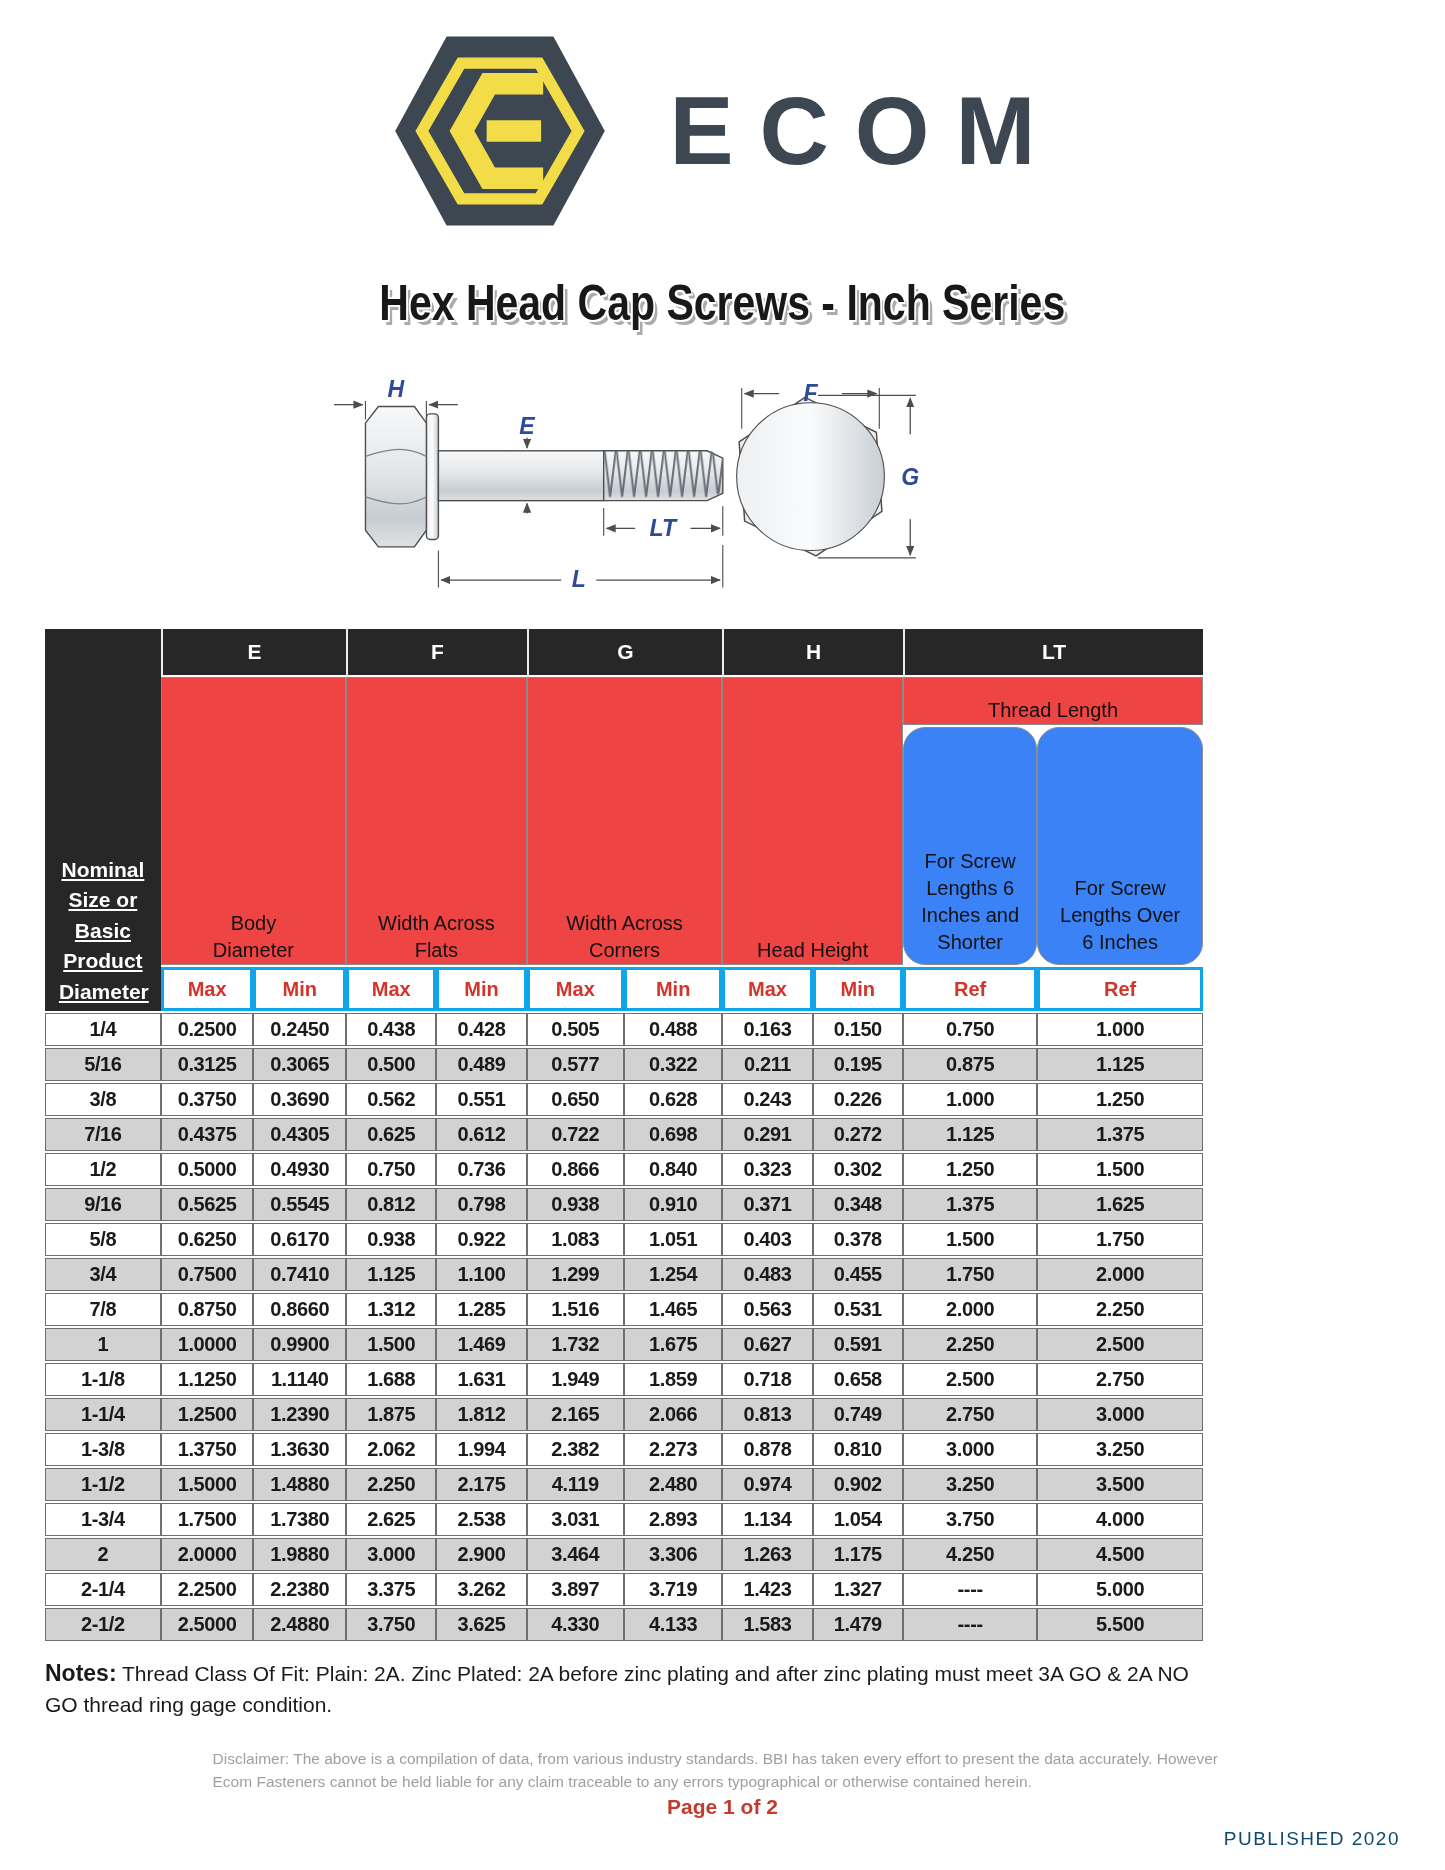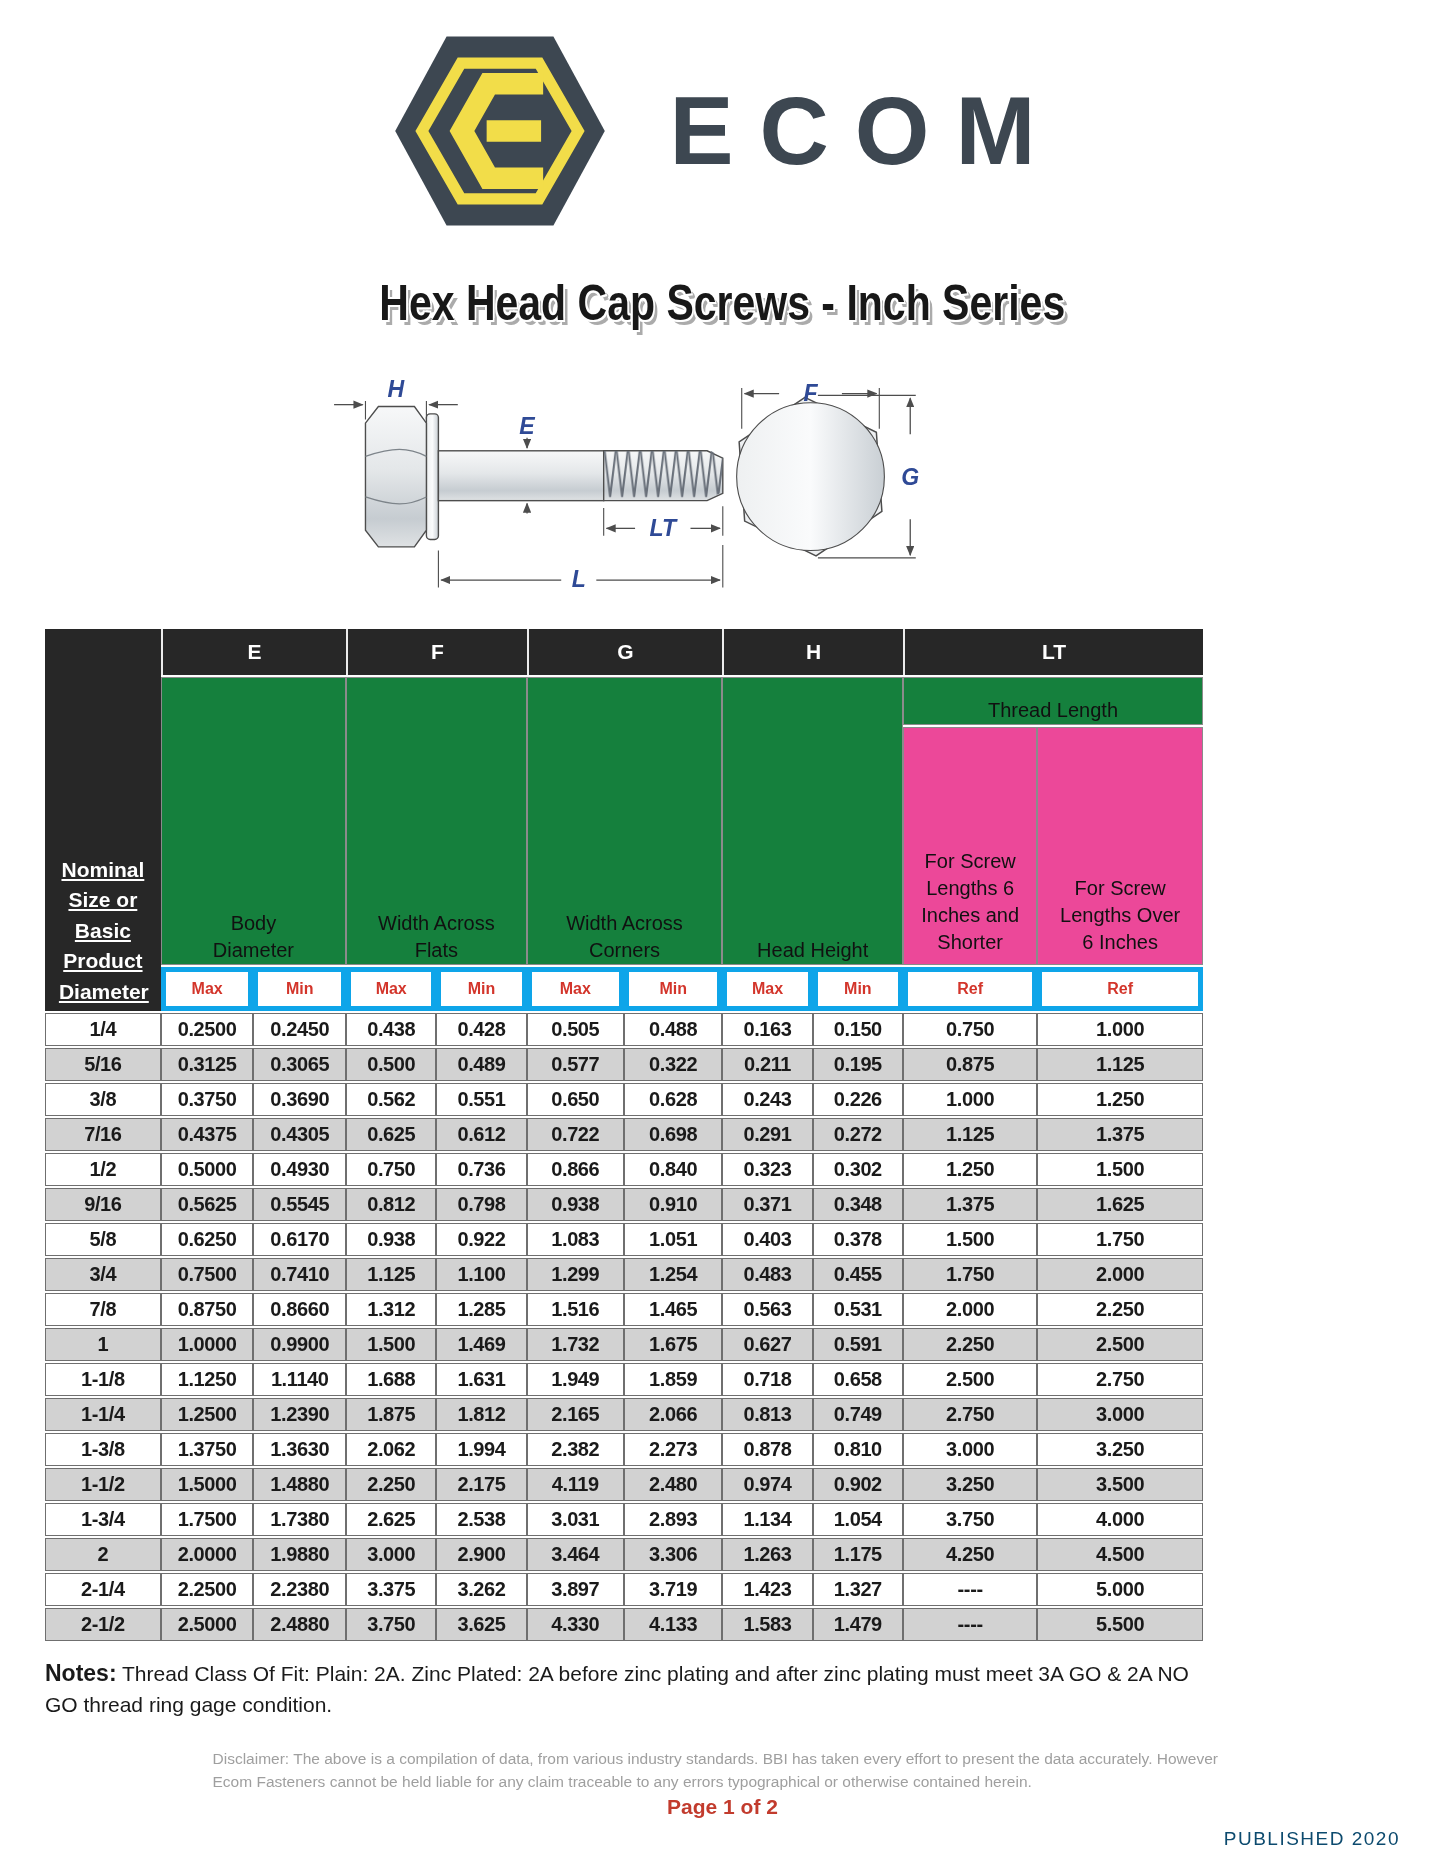--- a/index.html
+++ b/index.html
@@ -24,31 +24,31 @@
              font-style:italic;fill:#2f4a96;}
   
   .tbl-wrap{width:1158px;margin:6px 0 0 45px;}
   table.dims{width:100%;border-collapse:separate;border-spacing:0 2px;table-layout:fixed;}
   table.dims th,table.dims td{padding:0 2px;text-align:center;box-sizing:border-box;}
   tr.band1 th{background:#272727;color:#fff;font-size:21px;font-weight:bold;height:46px;}
   tr.band1 th + th{border-left:2px solid #ececec;}
   th.corner{background:#272727;color:#fff;font-size:20px;font-weight:bold;
             vertical-align:bottom;padding-bottom:4px;line-height:1.45;}
   th.corner .inner{display:block;max-width:88px;margin:4px auto;text-decoration:underline;}
-  tr.band2 th,tr.band3 th{background:#15803d;color:#111;font-size:20px;font-weight:normal;
+  tr.band2 th,tr.band3 th{background:#ef4444;color:#111;font-size:20px;font-weight:normal;
             vertical-align:bottom;border:1px solid #8b8b8b;line-height:1.35;}
   tr.band2 th{height:48px;}
   th.grp-label{padding-bottom:6px;}
   th.grp-label .inner{display:block;margin:0 auto;}
   .w95{max-width:95px;} .w130{max-width:130px;}
-  tr.band3 th{height:238px;background:#ec4899;padding-bottom:8px;}
+  tr.band3 th{height:238px;background:#3b82f6;padding-bottom:8px;border-radius:22px;}
   tr.band3 th .inner{display:block;max-width:128px;margin:0 auto;}
   th.thread-span{height:48px;background:#c8c8c8;vertical-align:middle;padding-bottom:2px;}
-  tr.measures th{background:#fff;color:#d3352b;font-size:16px;font-weight:bold;height:44px;
-                 border:5px solid #0ea5e9;vertical-align:middle;}
+  tr.measures th{background:#fff;color:#d3352b;font-size:20px;font-weight:bold;height:44px;
+                 border:3px solid #0ea5e9;vertical-align:middle;}
   tbody td{border:1px solid #6f6f6f;height:33px;font-size:20px;font-weight:bold;
            letter-spacing:-0.4px;vertical-align:middle;background:#fff;}
   tbody tr:nth-child(even) td{background:#d2d2d2;}
   
   .notes{margin:14px 0 0 45px;width:1158px;font-size:21px;line-height:1.45;color:#1a1a1a;}
   .notes .notes-label{font-size:23px;font-weight:bold;}
   .disclaimer{width:1020px;margin:26px auto 0 auto;text-align:left;
               font-size:15.5px;line-height:1.5;color:#9f9f9f;}
   .page-num{text-align:center;margin-top:2px;color:#c23b2d;font-size:21px;font-weight:bold;}
   .published{position:absolute;right:45px;top:1828px;color:#0c4a6e;font-size:19px;letter-spacing:1.5px;}

